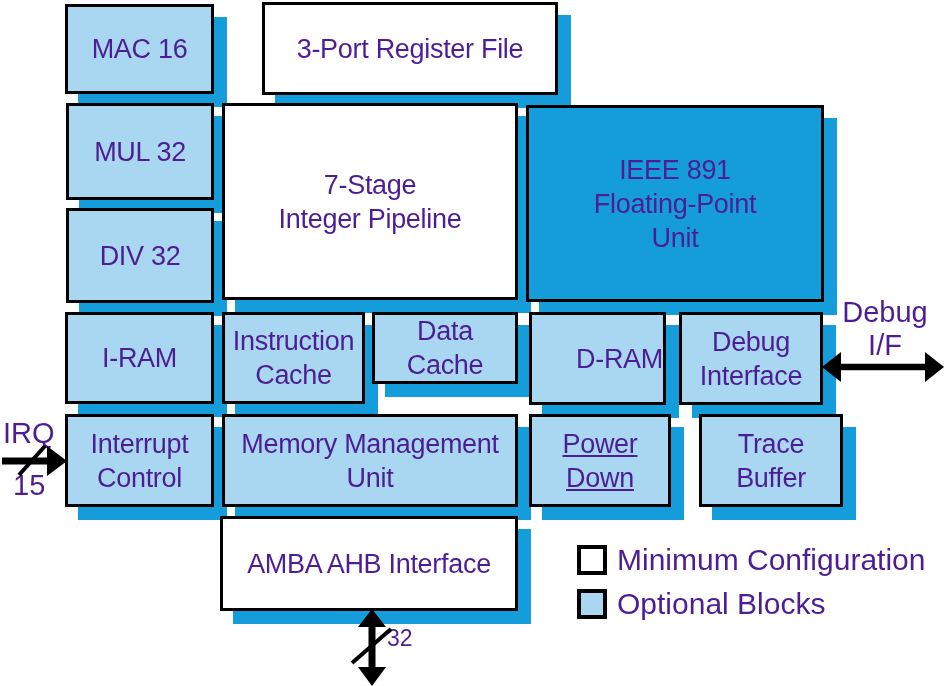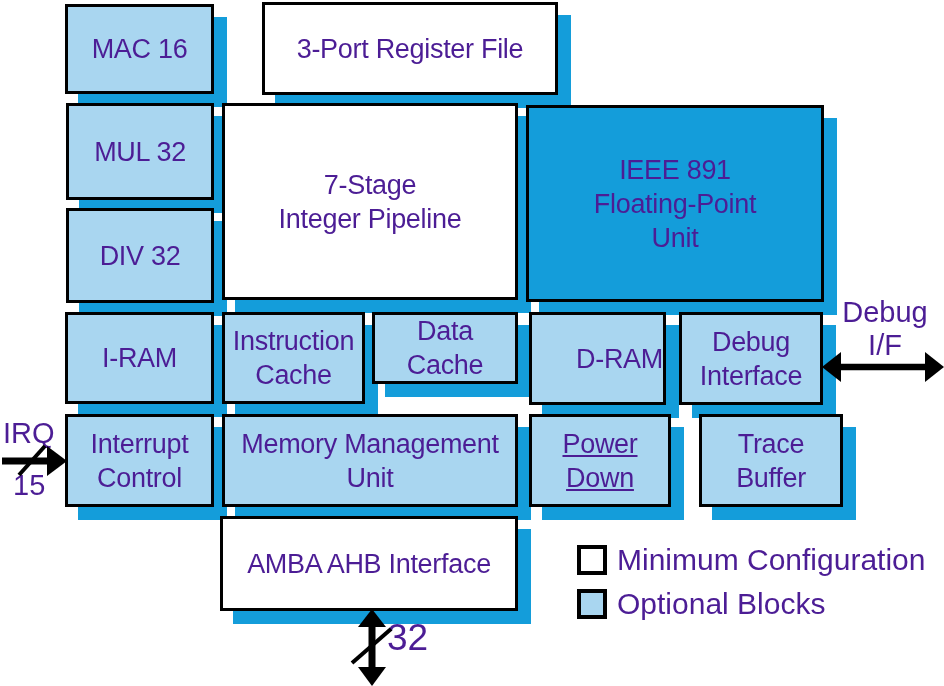--- a/index.html
+++ b/index.html
@@ -31,21 +31,21 @@
   #blk-intctrl {left:65px; top:414px;width:149px;height:93px;}
   #blk-mmu     {left:222px;top:414px;width:296px;height:93px;}
   #blk-pwrdown {left:529px;top:414px;width:142px;height:93px;text-decoration:underline;}
   #blk-tracebuf{left:679px;top:414px;width:144px;height:93px;margin-left:20px;}
   #blk-amba    {left:220px;top:516px;width:298px;height:95px;}
   
   .ann{position:absolute;font-size:29px;line-height:32px;}
   #irq-label  {left:3px;  top:417px;}
   #irq-width  {left:13px; top:469px;}
   #debug-label{left:830px;top:296px;width:110px;text-align:center;white-space:pre-line;line-height:33px;}
-  #ahb-width  {left:387px;top:622px;font-size:37px;}
+  #ahb-width  {left:387px;top:622px;font-size:23px;}
   
   .legend-row{position:absolute;left:577px;display:flex;align-items:center;}
   .legend-swatch{box-sizing:border-box;width:30px;height:30px;border:4px solid #000;margin-right:10px;flex:none;}
   .legend-label{font-size:30px;white-space:nowrap;}
   #legend-row-0{top:543px;}
   #legend-row-1{top:587px;}
   #legend-row-2{top:631px;}
   
   #arrows{position:absolute;left:0;top:0;width:944px;height:686px;pointer-events:none;}
 </style>

